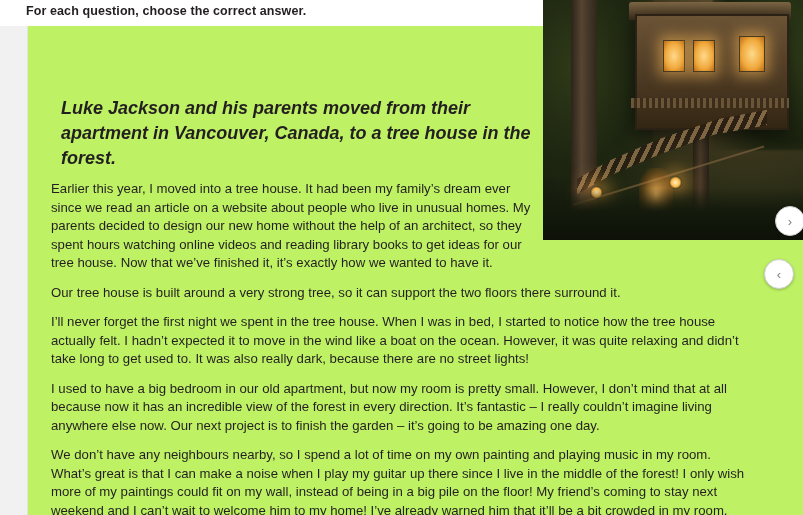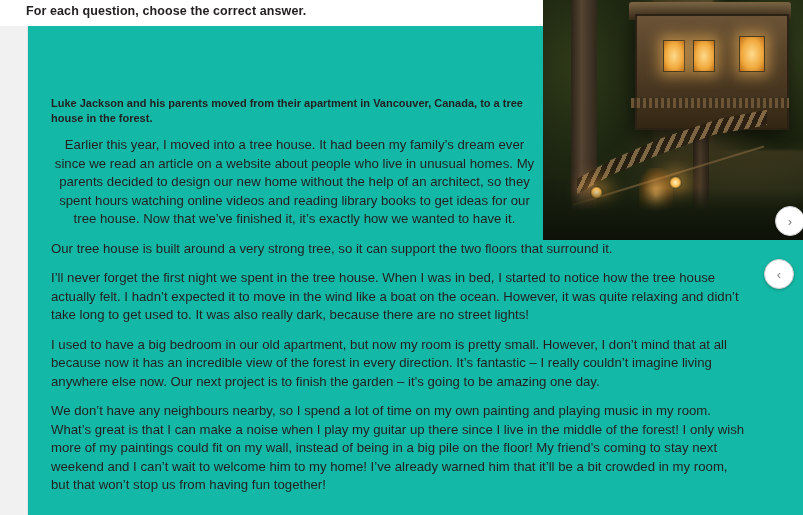--- a/index.html
+++ b/index.html
@@ -13,21 +13,21 @@
     background: #ffffff;
     font-family: "Liberation Sans", sans-serif;
     position: relative;
     color: #231f20;
   }
 
   
   .page {
     position: absolute;
     inset: 0;
-    background: #14b8a6;
+    background: #bef264;
   }
   .left-gutter {
     position: absolute;
     left: 0;
     top: 0;
     width: 28px;
     height: 515px;
     background: #f1f1f1;
     border-right: 1px solid #e3e3e3;
     box-sizing: border-box;
@@ -189,34 +189,35 @@
     transform: scaleX(1.02);
   }
 
   .article {
     position: absolute;
     left: 51px;
     top: 96px;
     width: 694px;
   }
   .lead {
-    margin: 0 0 10px 0;
+    margin: 0 0 10px 10px;
     width: 487px;
-    font-size: 11px;
+    font-size: 18px;
     line-height: 1.38;
     font-weight: bold;
+    font-style: italic;
     color: #231f20;
   }
   p.body {
     margin: 0 0 11px 0;
     font-size: 13.2px;
     line-height: 1.40;
     color: #231f20;
   }
-  p.narrow { width: 487px; text-align: center; }
+  p.narrow { width: 487px; }
   p.wide { width: 694px; }
 
   
   .nav-btn {
     position: absolute;
     width: 28px;
     height: 28px;
     border-radius: 50%;
     background: #ffffff;
     border: 1px solid #cfcfcf;
@@ -270,21 +271,21 @@
     <div class="doorglow"></div>
     <div class="lamp lamp1"></div>
     <div class="lamp lamp2"></div>
     <div class="ground"></div>
   </div>
 
 
   <div class="article">
     <p class="lead">Luke Jackson and his parents moved from their apartment in Vancouver, Canada, to a tree house in the forest.</p>
     <p class="body narrow">Earlier this year, I moved into a tree house. It had been my family’s dream ever since we read an article on a website about people who live in unusual homes. My parents decided to design our new home without the help of an architect, so they spent hours watching online videos and reading library books to get ideas for our tree house. Now that we’ve finished it, it’s exactly how we wanted to have it.</p>
-    <p class="body wide">Our tree house is built around a very strong tree, so it can support the two floors that surround it.</p>
+    <p class="body wide">Our tree house is built around a very strong tree, so it can support the two floors there surround it.</p>
     <p class="body wide">I’ll never forget the first night we spent in the tree house. When I was in bed, I started to notice how the tree house actually felt. I hadn’t expected it to move in the wind like a boat on the ocean. However, it was quite relaxing and didn’t take long to get used to. It was also really dark, because there are no street lights!</p>
     <p class="body wide">I used to have a big bedroom in our old apartment, but now my room is pretty small. However, I don’t mind that at all because now it has an incredible view of the forest in every direction. It’s fantastic – I really couldn’t imagine living anywhere else now. Our next project is to finish the garden – it’s going to be amazing one day.</p>
     <p class="body wide">We don’t have any neighbours nearby, so I spend a lot of time on my own painting and playing music in my room. What’s great is that I can make a noise when I play my guitar up there since I live in the middle of the forest! I only wish more of my paintings could fit on my wall, instead of being in a big pile on the floor! My friend’s coming to stay next weekend and I can’t wait to welcome him to my home! I’ve already warned him that it’ll be a bit crowded in my room, but that won’t stop us from having fun together!</p>
   </div>
 
   <div class="nav-btn nav-next">
     <span>›</span>
   </div>
   <div class="nav-btn nav-prev">
     <span>‹</span>

